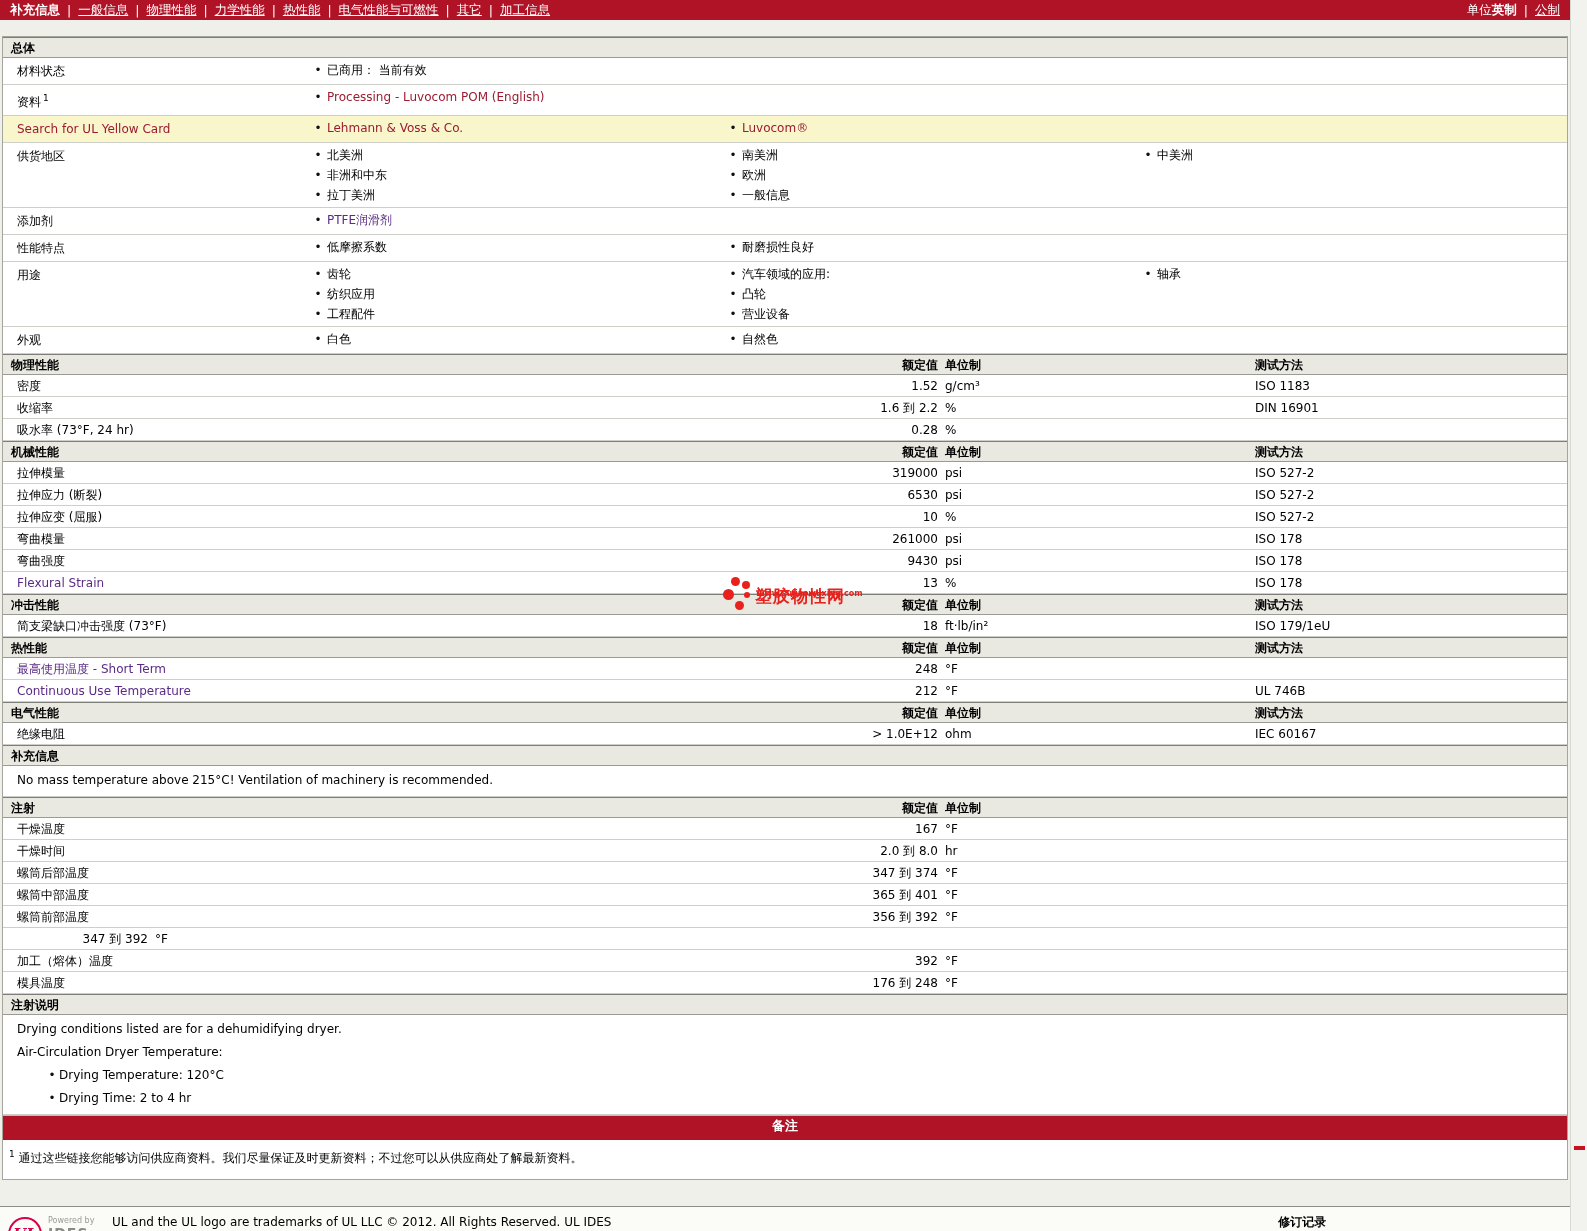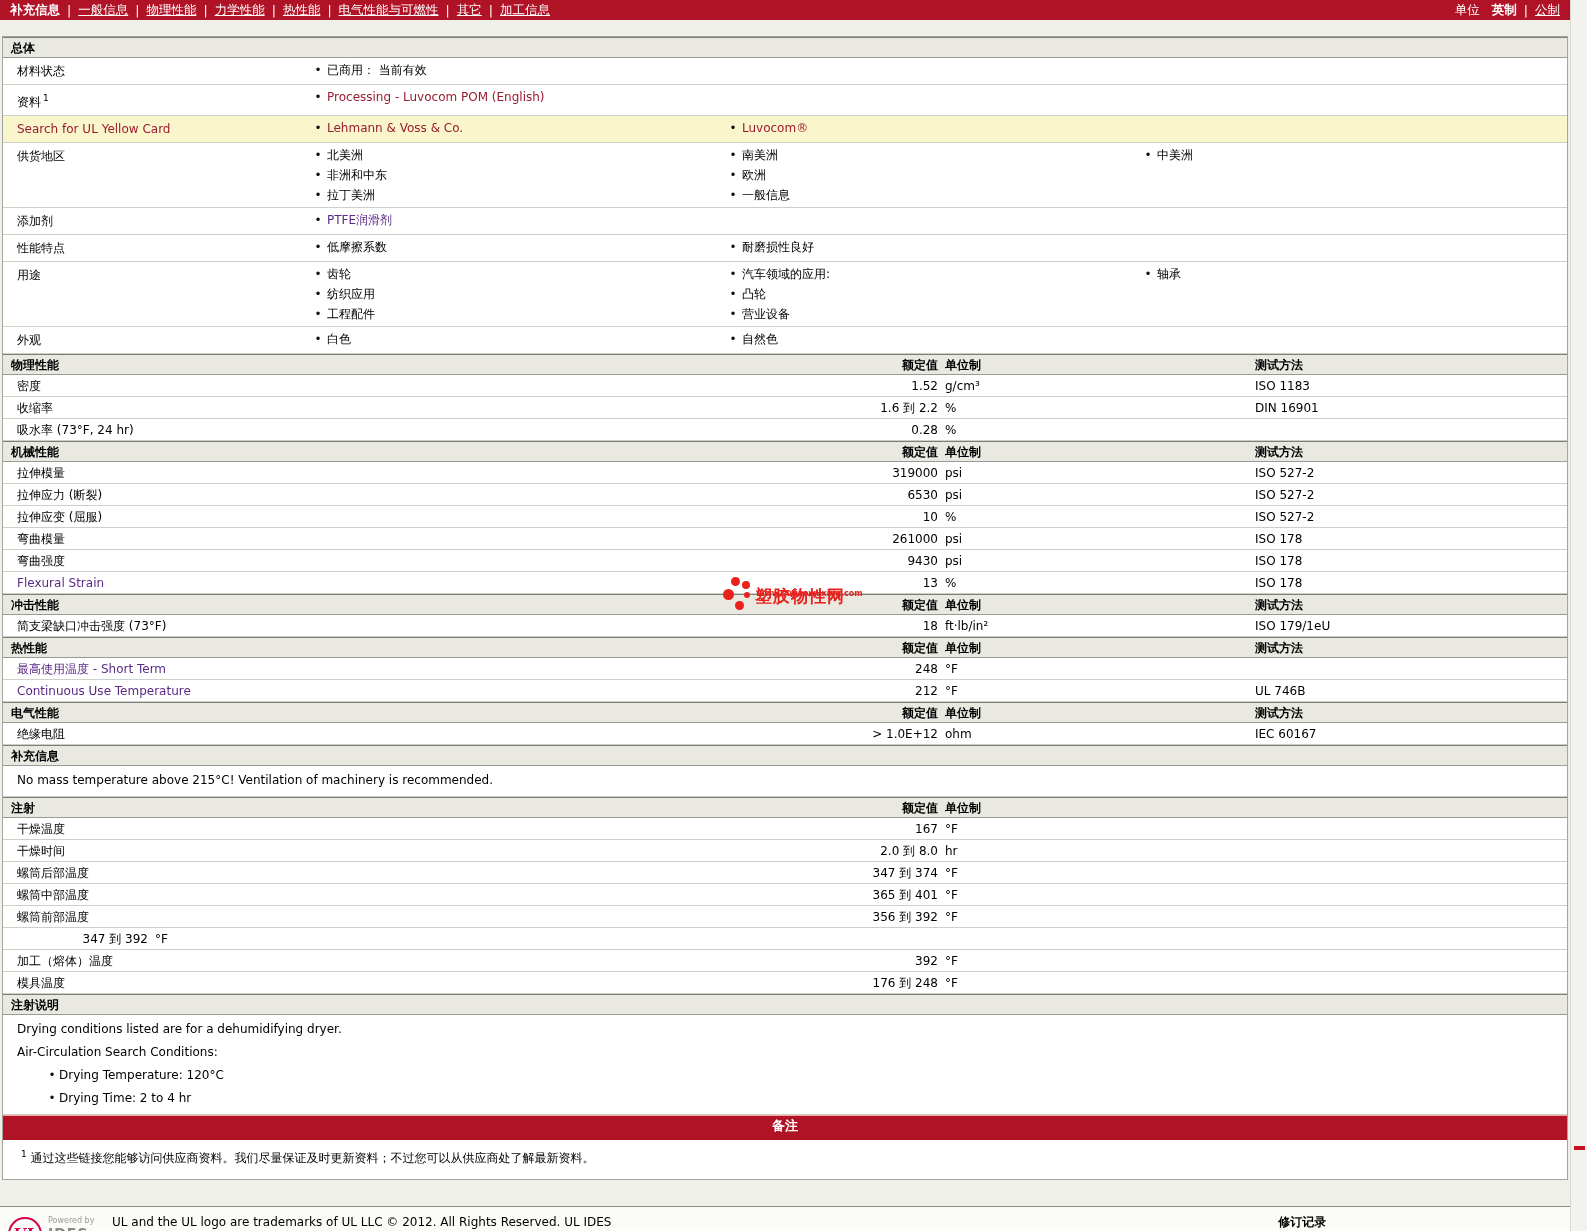--- a/index.html
+++ b/index.html
@@ -14,21 +14,21 @@
   .nav {
     width:1570px; height:20px; background:#B01226; color:#fff;
     display:flex; justify-content:space-between; align-items:center;
     padding:0 10px; font-size:12.5px;
   }
   .nav-tabs { display:flex; align-items:center; white-space:nowrap; }
   .tab { color:#fff; text-decoration:underline; cursor:pointer; }
   .tab.active { font-weight:bold; text-decoration:none; }
   .nav .sep { margin:0 7px; color:#fff; }
   .nav-units { display:flex; align-items:center; white-space:nowrap; }
-  .nav-units .lbl { margin-right:12px; }
+  .nav-units .lbl { margin-right:0; }
   .nav-units .cur { font-weight:bold; }
   .nav-units a { color:#fff; text-decoration:underline; cursor:pointer; }
   
   .scroll-strip {
     position:absolute; top:0; right:0; width:17px; height:1231px;
     background:#F2F2EE; border-left:1px solid #D8D8D2;
   }
   .scroll-mark { position:absolute; right:2px; top:1146px; width:11px; height:4px; background:#C41220; }
   
   .table-wrap {
@@ -63,21 +63,21 @@
   .t-row .bullet { width:14px; margin-left:28px; }
   
   .link { color:#9B1B30; cursor:pointer; }
   .visited { color:#5B2A86; cursor:pointer; }
   sup { font-size:9px; vertical-align:super; margin-left:2px; }
   
   .notes-bar {
     background:#B01226; color:#fff; font-weight:bold; text-align:center;
     height:25px; line-height:19px; border-top:1px solid #fca5a5; font-size:13px;
   }
-  .footnote { background:#fff; padding:5px 16px 12px; line-height:18px; }
+  .footnote { background:#fff; padding:5px 4px 12px; line-height:18px; }
   
   .watermark { position:absolute; left:720px; top:538px; width:140px; height:52px; pointer-events:none; }
   .wm-dot { position:absolute; background:#E8211D; border-radius:50%; }
   .wm-title { position:absolute; left:32px; top:10px; color:#E8211D; font-weight:bold; font-size:17px; letter-spacing:1px; }
   .wm-url { position:absolute; left:34px; top:14px; color:#E8211D; font-weight:bold; font-size:8px; }
   
   .footer {
     margin-top:26px; width:1570px; border-top:1px solid #8E8E88;
     background:#FBFBF7; display:flex; padding:7px 10px 12px 8px;
   }
@@ -374,21 +374,21 @@
         <div class="p-label">模具温度</div>
         <div class="p-value">176 到 248</div>
         <div class="p-unit">°F</div>
         <div class="p-method"></div>
       </div>
       <div class="sec-header">
         <div class="sh-full">注射说明</div>
       </div>
       <div class="text-block">
         <div class="t-row"><span>Drying conditions listed are for a dehumidifying dryer.</span></div>
-        <div class="t-row"><span>Air-Circulation Search Conditions:</span></div>
+        <div class="t-row"><span>Air-Circulation Dryer Temperature:</span></div>
         <div class="t-row"><span class="bullet">•</span><span>Drying Temperature: 120°C</span></div>
         <div class="t-row"><span class="bullet">•</span><span>Drying Time: 2 to 4 hr</span></div>
       </div>
     </div>
 
   <div class="notes-bar">备注</div>
 
   <div class="footnote">
     <sup>1</sup>
     <span>通过这些链接您能够访问供应商资料。我们尽量保证及时更新资料；不过您可以从供应商处了解最新资料。</span>

